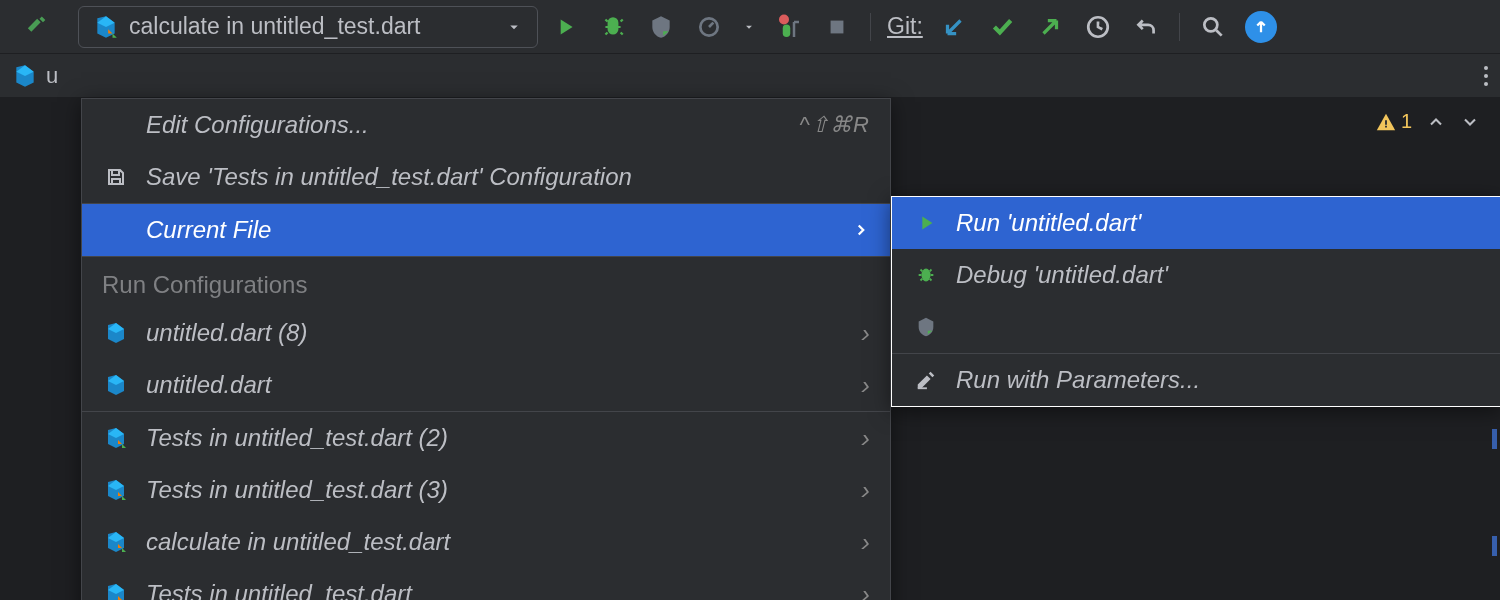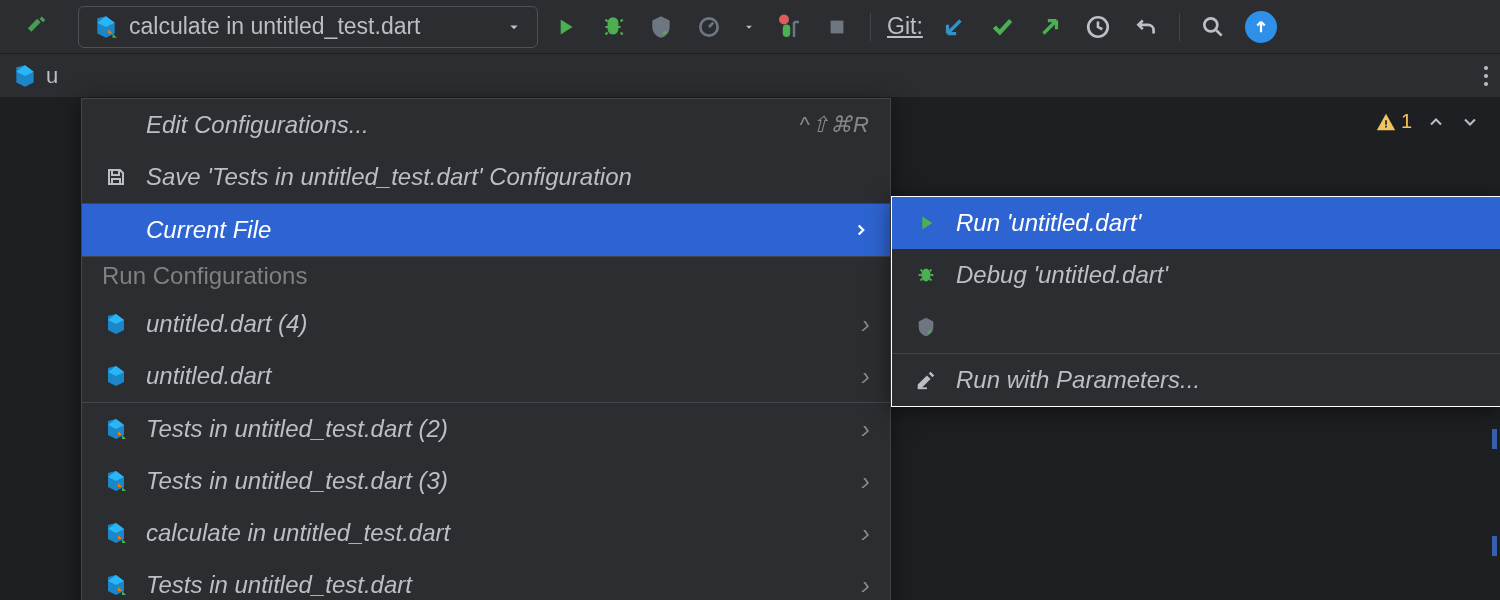--- a/index.html
+++ b/index.html
@@ -94,21 +94,21 @@
     }
     .menu-item .iconcol { width: 28px; display:flex; justify-content:center; }
     .menu-item .text { flex: 1; }
     .menu-item .shortcut { color: #888; font-size: 22px; letter-spacing: 1px; }
     .menu-item.selected { background: #2e64d1; color: #fff; }
     .menu-item.selected .chevron { color: #fff; }
     .menu-separator { height: 1px; background: #43454a; margin: 0; }
     .menu-header {
       color: #7f8083;
       font-size: 24px;
-      padding: 5px 20px 8px 20px;
+      padding: 14px 20px 8px 20px;
     }
     .menu-item .chevron { color: #888; font-size: 26px; }
 
     
     .submenu {
       position: absolute;
       top: 196px;
       left: 891px;
       width: 610px;
       background: #2b2d30;
@@ -316,21 +316,21 @@
   <div class="menu-separator"></div>
   <div class="menu-header">Run Configurations</div>
 
   <div class="menu-item">
     <span class="iconcol">
       <svg width="24" height="24" viewBox="0 0 24 24">
           <path fill="#1b87c9" d="M4 4l8-2 8 6v10l-8 4-8-4z"></path>
           <path fill="#29b6f6" d="M12 2l8 6-8 4-8-4z"></path>
         </svg>
     </span>
-    <span class="text">untitled.dart (4)</span>
+    <span class="text">untitled.dart (8)</span>
     <span class="chevron">›</span>
   </div>
   <div class="menu-item">
     <span class="iconcol">
       <svg width="24" height="24" viewBox="0 0 24 24">
           <path fill="#1b87c9" d="M4 4l8-2 8 6v10l-8 4-8-4z"></path>
           <path fill="#29b6f6" d="M12 2l8 6-8 4-8-4z"></path>
         </svg>
     </span>
     <span class="text">untitled.dart</span>

